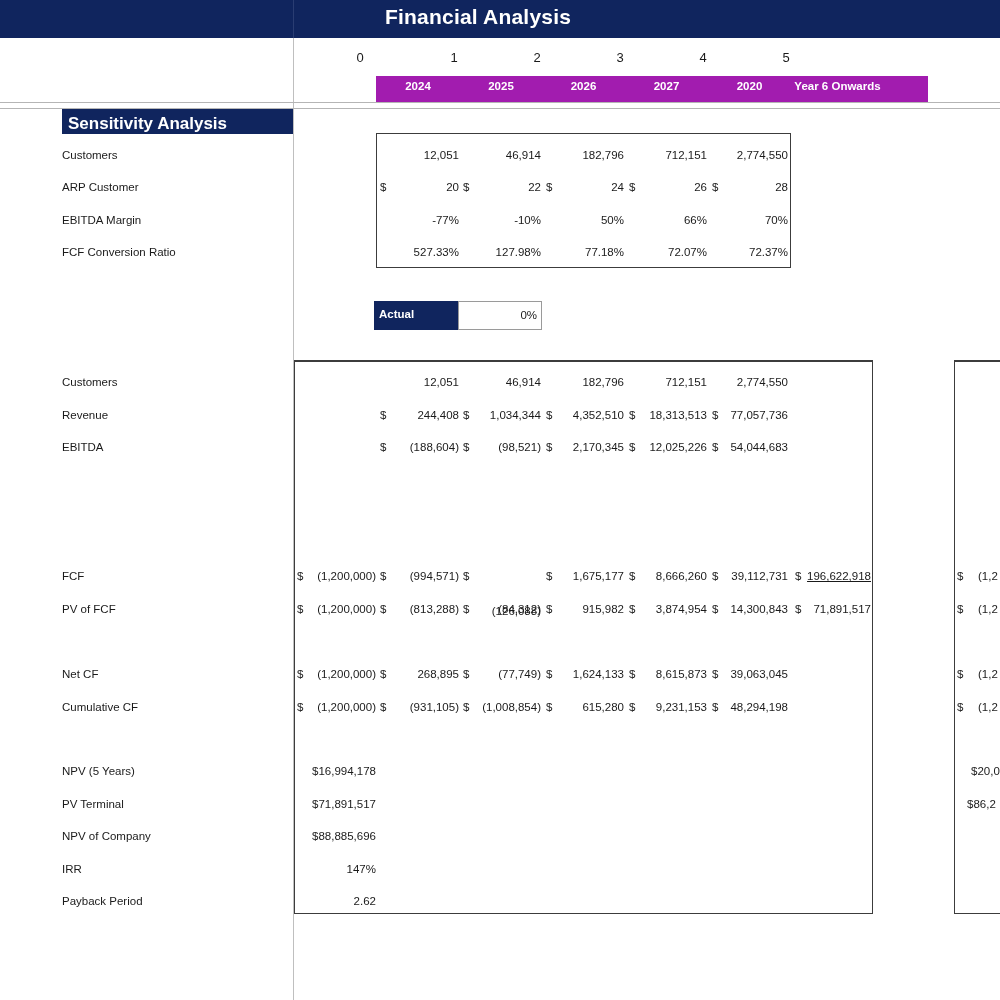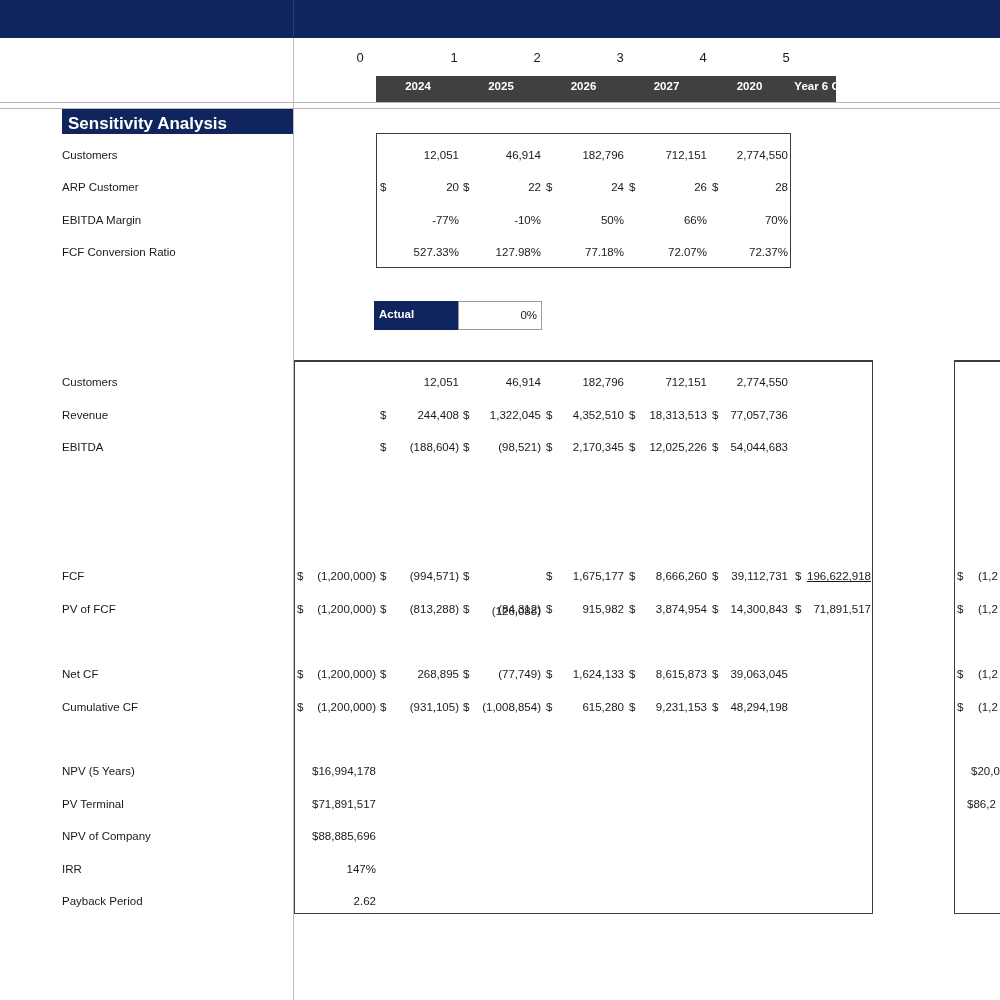--- a/index.html
+++ b/index.html
@@ -55,22 +55,22 @@
     top: 50px;
     width: 84px;
     text-align: center;
     font-size: 13px;
     color: #1a1a1a;
   }
 
   
   #year-band {
     left: 376px; top: 76px;
-    width: 460px; height: 26px;
-    background: #404040;
+    width: 552px; height: 26px;
+    background: #a21caf;
   }
   #year-band .ycell {
     position: absolute;
     top: 4px;
     height: 18px;
     font-size: 11.5px;
     font-weight: bold;
     color: #ffffff;
     text-align: center;
     white-space: nowrap;
@@ -160,20 +160,21 @@
     right: 4px; top: 7px;
     font-size: 11.5px;
     color: #1a1a1a;
   }
 </style>
 </head>
 <body>
 
 <div class="abs" id="title-bar">
   <div class="vsep"></div>
+  <div id="title-text">Financial Analysis</div>
 </div>
 
 <div class="abs" id="col-divider"></div>
 
 <div class="abs period-num" style="left:318px;">0</div>
 <div class="abs period-num" style="left:412px;">1</div>
 <div class="abs period-num" style="left:495px;">2</div>
 <div class="abs period-num" style="left:578px;">3</div>
 <div class="abs period-num" style="left:661px;">4</div>
 <div class="abs period-num" style="left:744px;">5</div>
@@ -248,21 +249,21 @@
 
 <div class="abs num" style="left:394px; width:65px; top:376px;">12,051</div>
 <div class="abs num" style="left:476px; width:65px; top:376px;">46,914</div>
 <div class="abs num" style="left:559px; width:65px; top:376px;">182,796</div>
 <div class="abs num" style="left:642px; width:65px; top:376px;">712,151</div>
 <div class="abs num" style="left:720px; width:68px; top:376px;">2,774,550</div>
 
 <div class="abs cur" style="left:380px; top:409px;">$</div>
 <div class="abs num" style="left:394px; width:65px; top:409px;">244,408</div>
 <div class="abs cur" style="left:463px; top:409px;">$</div>
-<div class="abs num" style="left:471px; width:70px; top:409px;">1,322,045</div>
+<div class="abs num" style="left:471px; width:70px; top:409px;">1,034,344</div>
 <div class="abs cur" style="left:546px; top:409px;">$</div>
 <div class="abs num" style="left:554px; width:70px; top:409px;">4,352,510</div>
 <div class="abs cur" style="left:629px; top:409px;">$</div>
 <div class="abs num" style="left:632px; width:75px; top:409px;">18,313,513</div>
 <div class="abs cur" style="left:712px; top:409px;">$</div>
 <div class="abs num" style="left:715px; width:73px; top:409px;">77,057,736</div>
 
 <div class="abs cur" style="left:380px; top:441px;">$</div>
 <div class="abs num" style="left:394px; width:65px; top:441px;">(188,604)</div>
 <div class="abs cur" style="left:463px; top:441px;">$</div>

